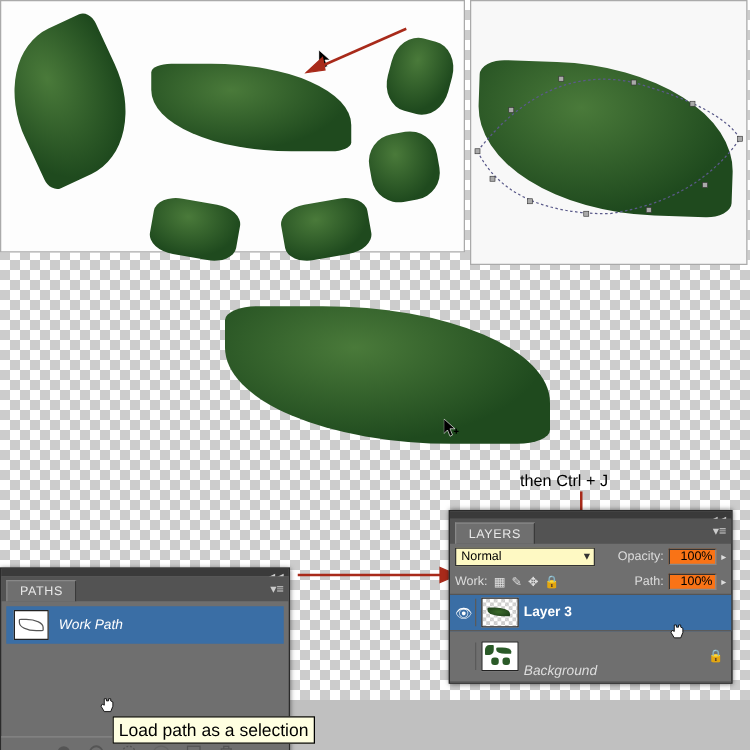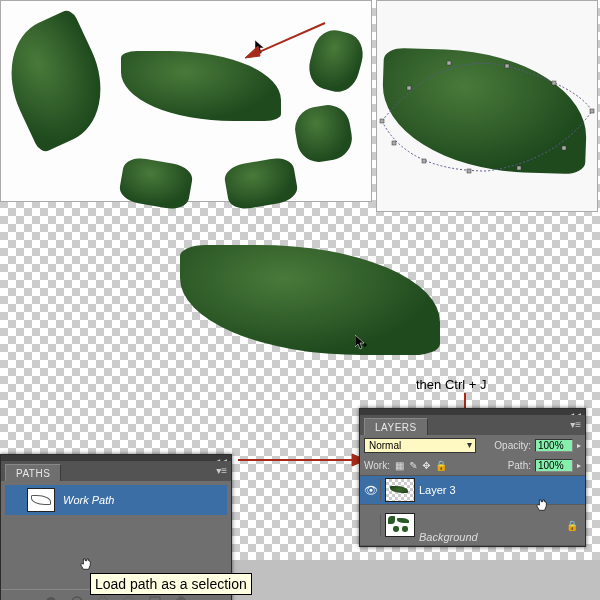--- a/index.html
+++ b/index.html
@@ -94,21 +94,21 @@
     border-left: 1px solid #888;
     border-right: 1px solid #3a3a3a;
   }
   .panel-body {
     padding: 4px;
   }
   .path-item {
     background: #3a6ea5;
     color: #fff;
     font-style: italic;
-    padding: 4px 22px;
+    padding: 4px 6px;
     display: flex;
     align-items: center;
     gap: 8px;
     height: 22px;
   }
   .path-thumb {
     width: 26px;
     height: 22px;
     background: #fff;
     border: 1px solid #222;
@@ -149,27 +149,27 @@
     position: relative;
   }
   .dropdown::after {
     content: "▾";
     position: absolute;
     right: 3px;
     top: 0;
     color: #333;
   }
   .pct-input {
-    background: #86efac;
+    background: #f97316;
     border: 1px inset #888;
     color: #000;
     padding: 0 2px;
     width: 32px;
     font-size: 10px;
-    text-align: left;
+    text-align: right;
   }
   .layer-item {
     display: flex;
     align-items: center;
     padding: 2px;
     gap: 4px;
     border-bottom: 1px solid #5a5a5a;
   }
   .layer-item.selected {
     background: #3a6ea5;
@@ -388,21 +388,21 @@
     <span style="font-size:8px;">▸</span>
   </div>
   <div style="border-top:1px solid #555;">
     <div class="layer-item selected">
       <div class="eye-col">
           <span>👁</span>
         </div>
       <div class="layer-thumb checker">
         <div style="position:absolute;top:7px;left:4px;width:18px;height:7px;background:radial-gradient(#3a6a2a,#1a3a18);border-radius:10% 70% 10% 70%;"></div>
       </div>
-      <span style="font-weight:normal;text-align:center;">Layer 3</span>
+      <span style="font-weight:bold;text-align:center;">Layer 3</span>
     </div>
     <div class="layer-item">
       <div class="eye-col">
           <span style="opacity:0.3;"></span>
         </div>
       <div class="layer-thumb">
         <div style="position:absolute;top:2px;left:2px;width:7px;height:8px;background:#2a5a28;border-radius:50% 10% 50% 10%;"></div>
         <div style="position:absolute;top:4px;left:11px;width:12px;height:5px;background:#2a5a28;border-radius:10% 60% 10% 60%;"></div>
         <div style="position:absolute;top:12px;left:7px;width:6px;height:6px;background:#2a5a28;border-radius:40%;"></div>
         <div style="position:absolute;top:12px;left:16px;width:6px;height:6px;background:#2a5a28;border-radius:40%;"></div>

